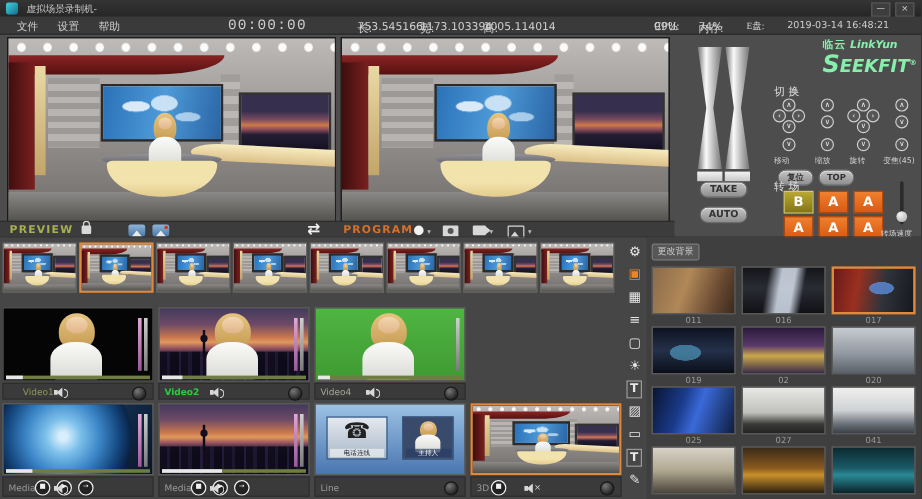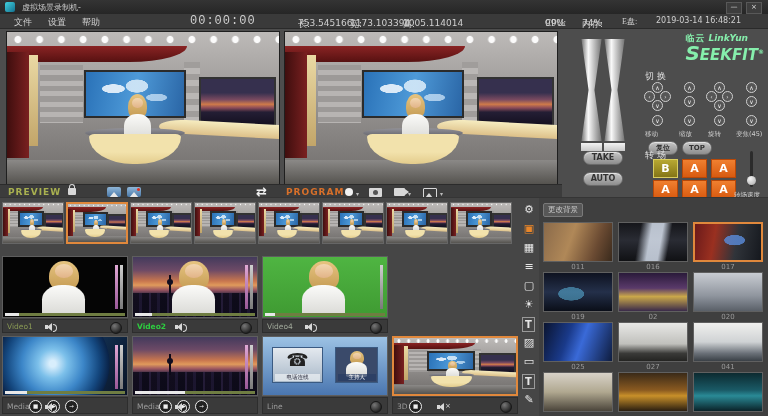--- a/index.html
+++ b/index.html
@@ -153,21 +153,21 @@
   .vrow{position:absolute;left:2px;display:flex;gap:4px;}
   .vrow.videos{top:58px;} .vrow.medias{top:138px;}
   .panel{width:126px;}
   .vthumb{position:relative;width:126px;height:62px;border:1px solid #5e5e5e;box-sizing:border-box;overflow:hidden;background:#000;}
   .medias .vthumb{height:60px;}
   .vthumb.sel{border:2px solid #e0883c;}
   .vlabel{position:relative;height:14px;margin-top:1px;background:#3a3a3a;border:1px solid #2d2d2d;box-sizing:border-box;}
   .medias .vlabel{height:17px;}
   .vname{position:absolute;left:4px;top:2px;font-size:7.5px;color:#9a9a9a;}
   .medias .vname{top:4px;}
-  .vname.olive{color:#8a9a55;} .vname.green{color:#2ecc40;font-weight:bold;} .vname.dim{color:#a0a89a;}
+  .vname.olive{color:#8a9a55;margin-left:12px;} .vname.green{color:#2ecc40;font-weight:bold;} .vname.dim{color:#a0a89a;}
   .knob{position:absolute;right:5px;top:2px;width:10px;height:10px;border-radius:50%;
      background:radial-gradient(circle at 35% 30%,#777,#222 75%);border:1px solid #171717;}
   .medias .knob{top:3px;}
   .spk{position:absolute;width:11px;height:9px;}
   .vlabel .spk{left:42px;top:2px;} .medias .vlabel .spk{top:4px;}
   .spk::before{content:"";position:absolute;left:0;top:2.5px;width:3px;height:4px;background:#d8d8d8;}
   .spk::after{content:"";position:absolute;left:2px;top:0.5px;border-top:4px solid transparent;
      border-bottom:4px solid transparent;border-right:5px solid #d8d8d8;}
   .spk i{position:absolute;left:8px;top:1.5px;width:3px;height:6px;border:1px solid #d8d8d8;border-left:none;
      border-radius:0 4px 4px 0;}

